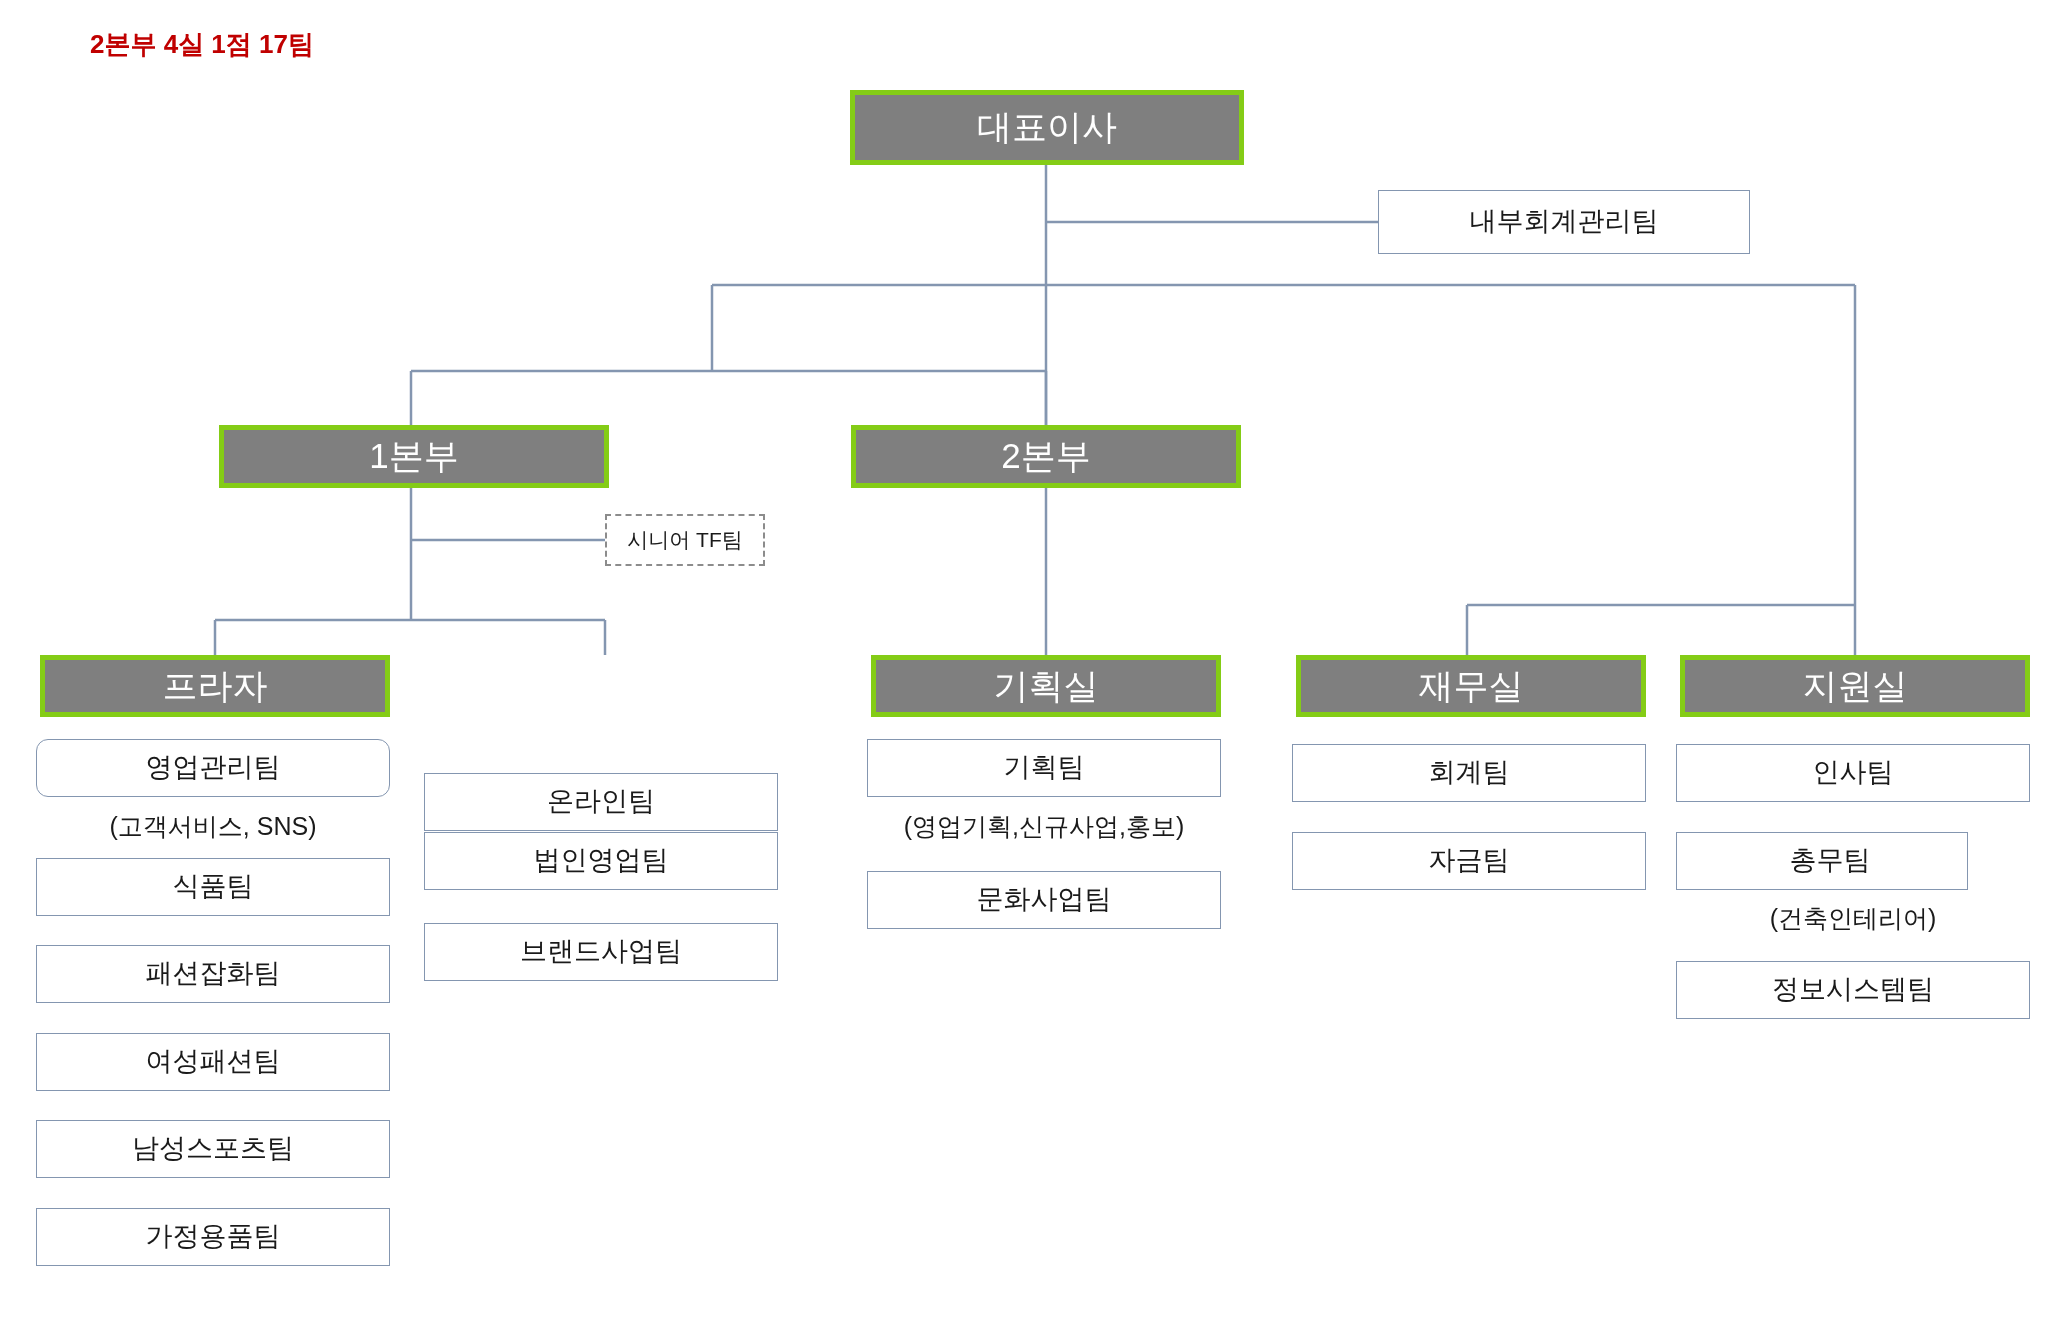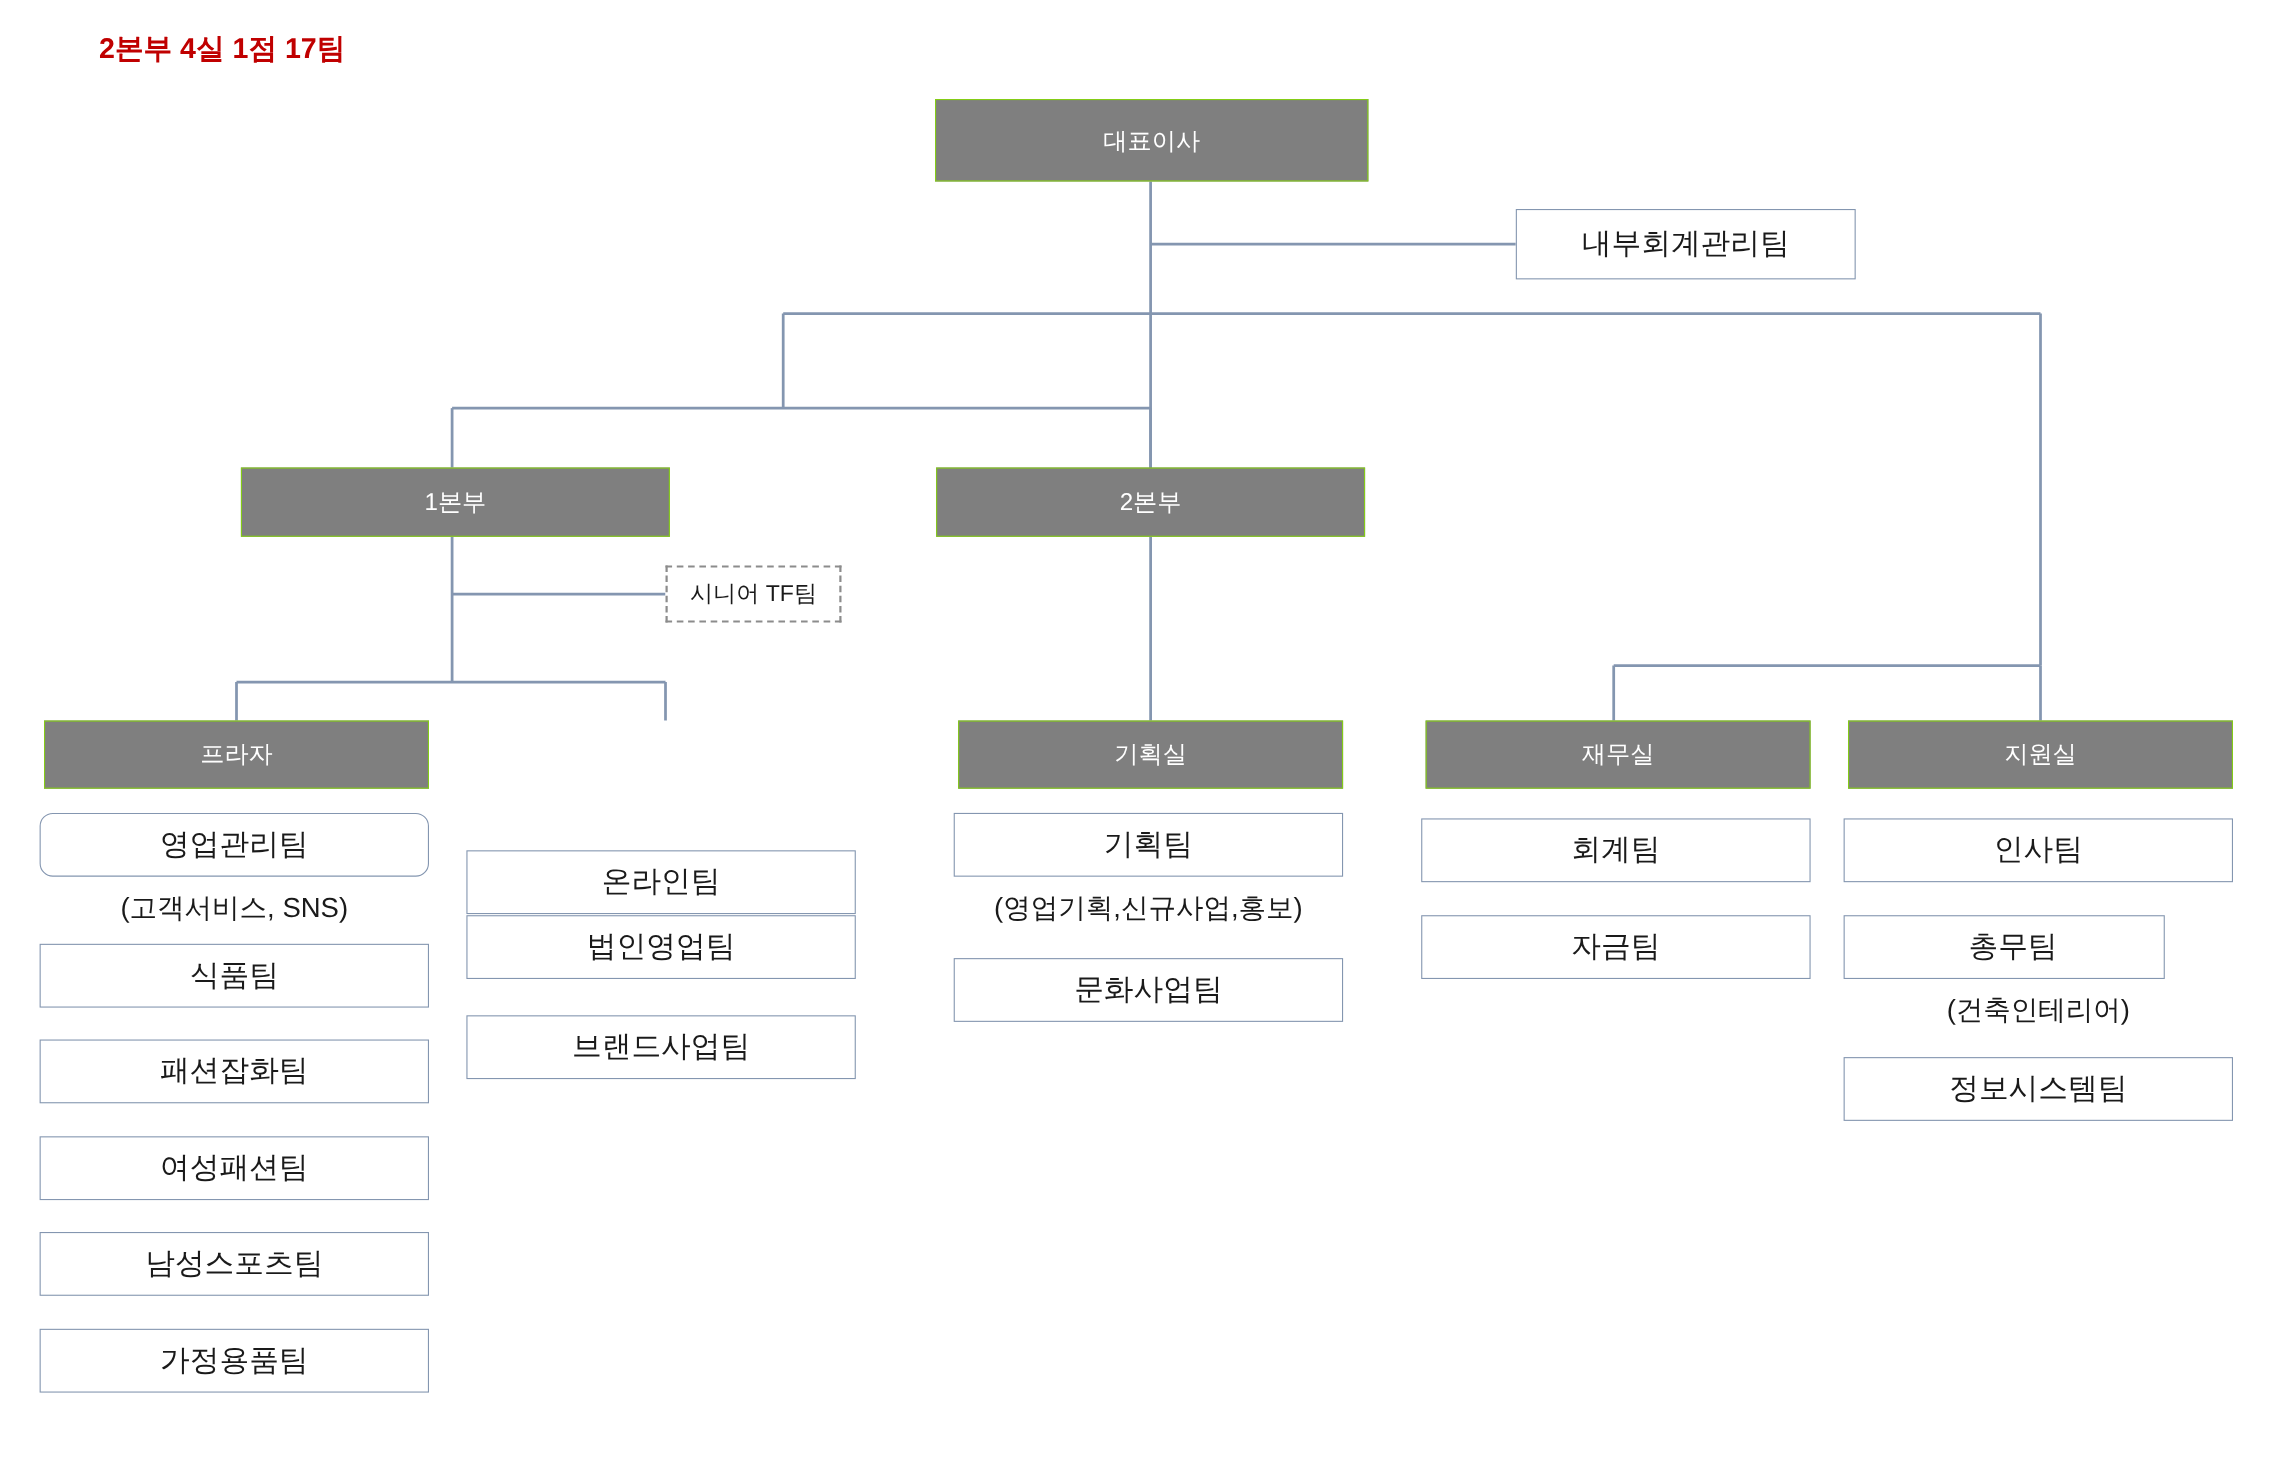--- a/index.html
+++ b/index.html
@@ -32,23 +32,23 @@
     box-sizing: border-box;
     display: flex;
     align-items: center;
     justify-content: center;
     text-align: center;
     line-height: 1.15;
   }
   
   .node.exec {
     background: #7f7f7f;
-    border: 1px solid #84cc16;
+    border: 5px solid #84cc16;
     color: #ffffff;
-    font-size: 22px;
+    font-size: 35px;
   }
   
   .node.team {
     background: #ffffff;
     border: 1px solid #8496b0;
     color: #1a1a1a;
     font-size: 27px;
   }
   
   .node.tf {
@@ -110,21 +110,21 @@
       <line x1="605" y1="620" x2="605" y2="655"></line>
 
       <line x1="1046" y1="488" x2="1046" y2="655"></line>
     </g>
   </svg>
 
   <div class="node exec" style="left:850px; top:90px; width:394px; height:75px;">
     <span>대표이사</span>
   </div>
 
-  <div class="node team" style="left:1378px; top:190px; width:309px; height:64px;">
+  <div class="node team" style="left:1378px; top:190px; width:372px; height:64px;">
     <span>내부회계관리팀</span>
   </div>
 
   <div class="node exec" style="left:219px; top:425px; width:390px; height:63px;">
     <span>1본부</span>
   </div>
 
   <div class="node exec" style="left:851px; top:425px; width:390px; height:63px;">
     <span>2본부</span>
   </div>

